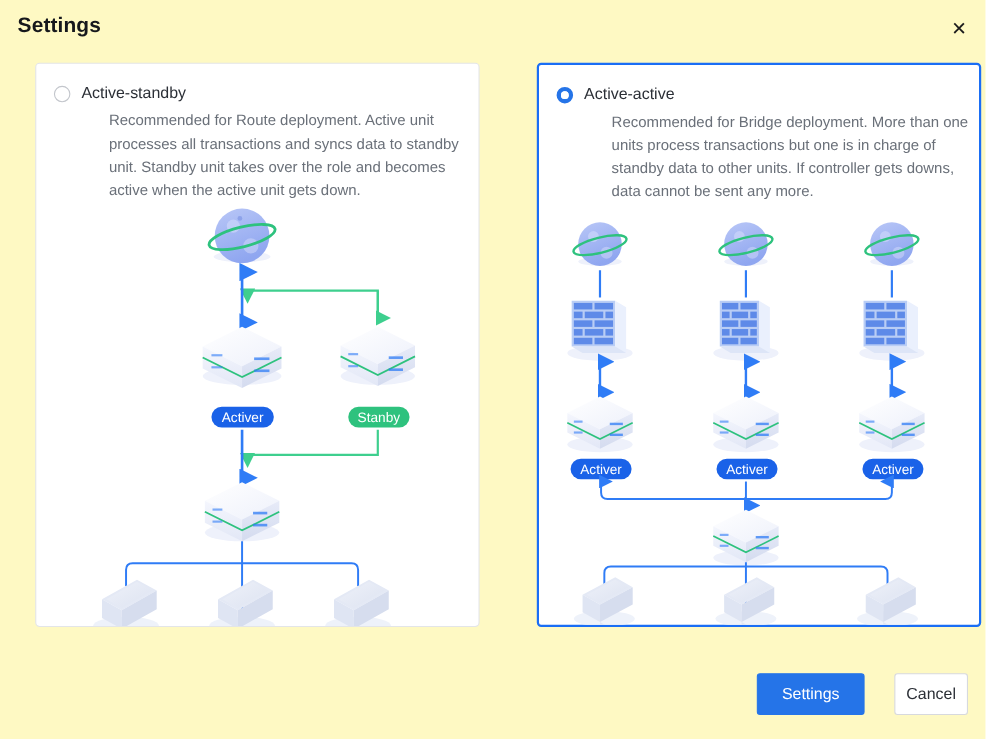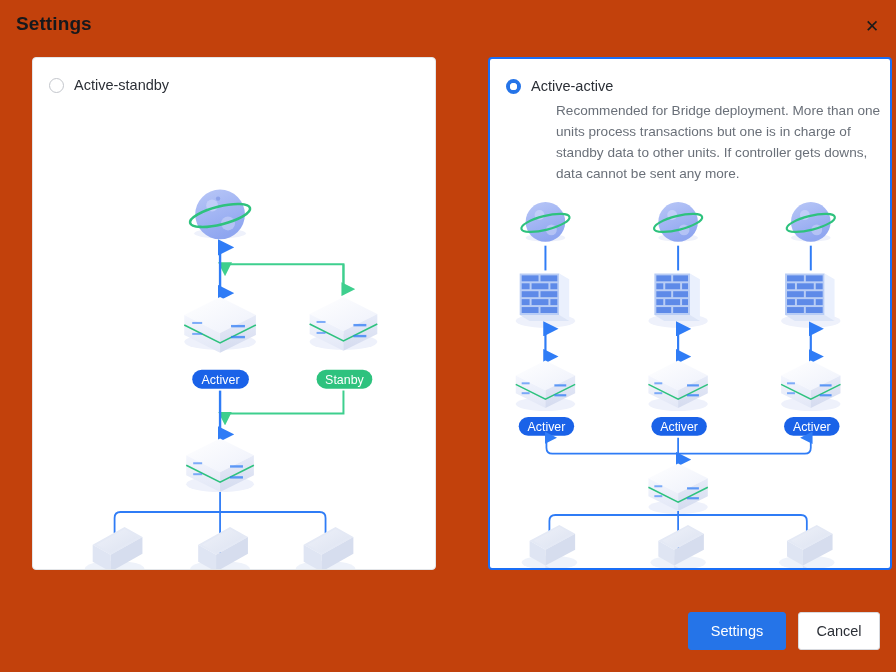--- a/index.html
+++ b/index.html
@@ -8,21 +8,21 @@
     width: 896px;
     height: 672px;
     background: #ffffff;
     font-family: "Liberation Sans", sans-serif;
     overflow: hidden;
   }
   .dialog {
     position: relative;
     width: 896px;
     height: 672px;
-    background: #c2410c;
+    background: #fef9c3;
     box-sizing: border-box;
   }
   .dialog-header {
     position: absolute;
     left: 0; top: 0;
     width: 896px;
     height: 52px;
   }
   .dialog-title {
     position: absolute;
@@ -139,21 +139,21 @@
   }
   .btn-primary {
     right: 110px;
     width: 98px;
     background: #2574e8;
     color: #fff;
     border: 1px solid #2574e8;
   }
   .btn-secondary {
     right: 16px;
-    width: 82px;
+    width: 67px;
     background: #fff;
     color: #2b2f36;
     border: 1px solid #d7d9de;
   }
 </style>
 </head>
 <body>
 
 <div class="dialog">
 
@@ -162,20 +162,21 @@
     <button class="close-btn">✕</button>
   </div>
 
   <div class="options-row">
 
     <div class="option-card left">
       <div class="opt-head">
         <span class="radio off"></span>
         <span class="opt-label">Active-standby</span>
       </div>
+      <div class="opt-desc">Recommended for Route deployment. Active unit processes all transactions and syncs data to standby unit. Standby unit takes over the role and becomes active when the active unit gets down.</div>
 
       <svg class="diagram" viewBox="0 0 404 513">
         <defs>
           <linearGradient id="globeG" x1="0" y1="0" x2="0.4" y2="1">
             <stop offset="0" stop-color="#b9c7f7"></stop>
             <stop offset="1" stop-color="#8fa6f0"></stop>
           </linearGradient>
           <linearGradient id="boxTop" x1="0" y1="0" x2="1" y2="1">
             <stop offset="0" stop-color="#ffffff"></stop>
             <stop offset="1" stop-color="#eef1fb"></stop>

